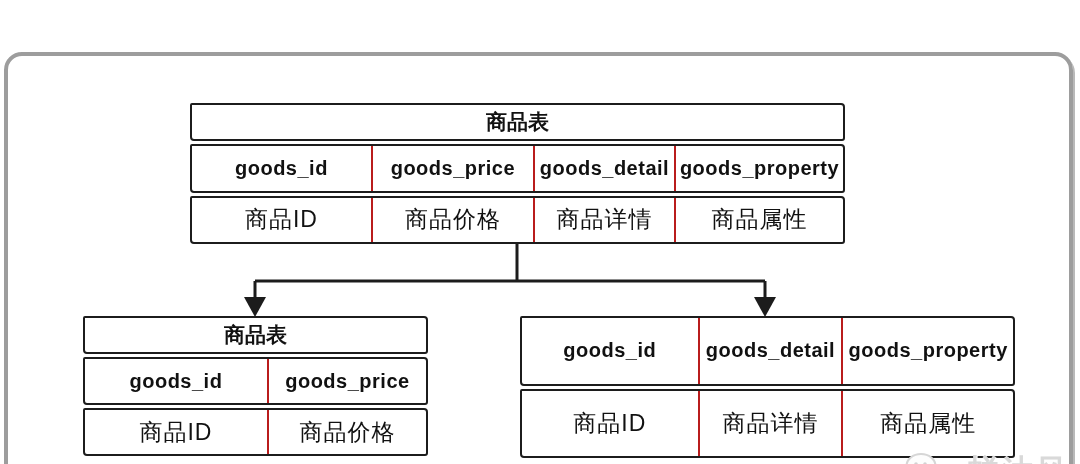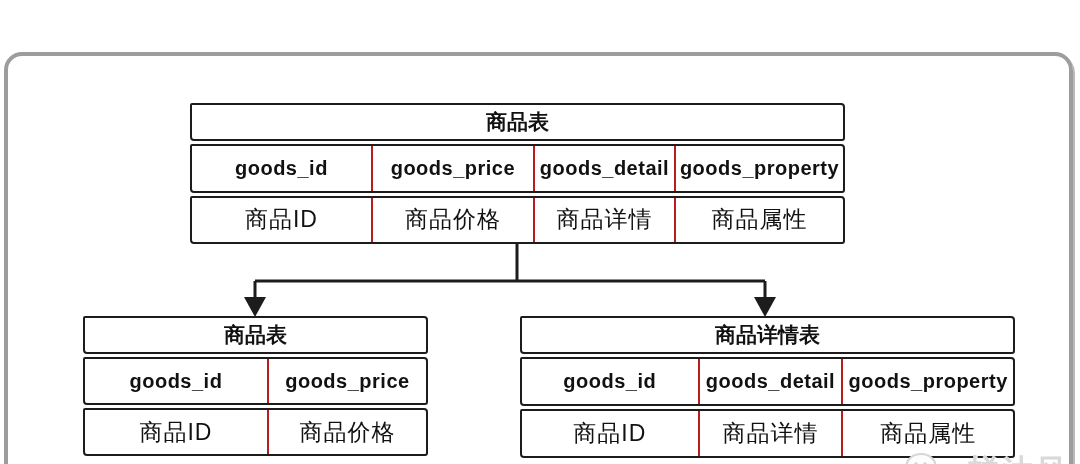--- a/index.html
+++ b/index.html
@@ -84,21 +84,20 @@
       <div class="cell">goods_id</div>
       <div class="cell">goods_price</div>
     </div>
     <div class="trow-box t-row row-zh">
       <div class="cell">商品ID</div>
       <div class="cell">商品价格</div>
     </div>
   </div>
 
   <div class="dtable" id="table-right">
-    <div class="trow-box t-title">商品详情表</div>
     <div class="trow-box t-row row-en">
       <div class="cell">goods_id</div>
       <div class="cell">goods_detail</div>
       <div class="cell">goods_property</div>
     </div>
     <div class="trow-box t-row row-zh">
       <div class="cell">商品ID</div>
       <div class="cell">商品详情</div>
       <div class="cell">商品属性</div>
     </div>

